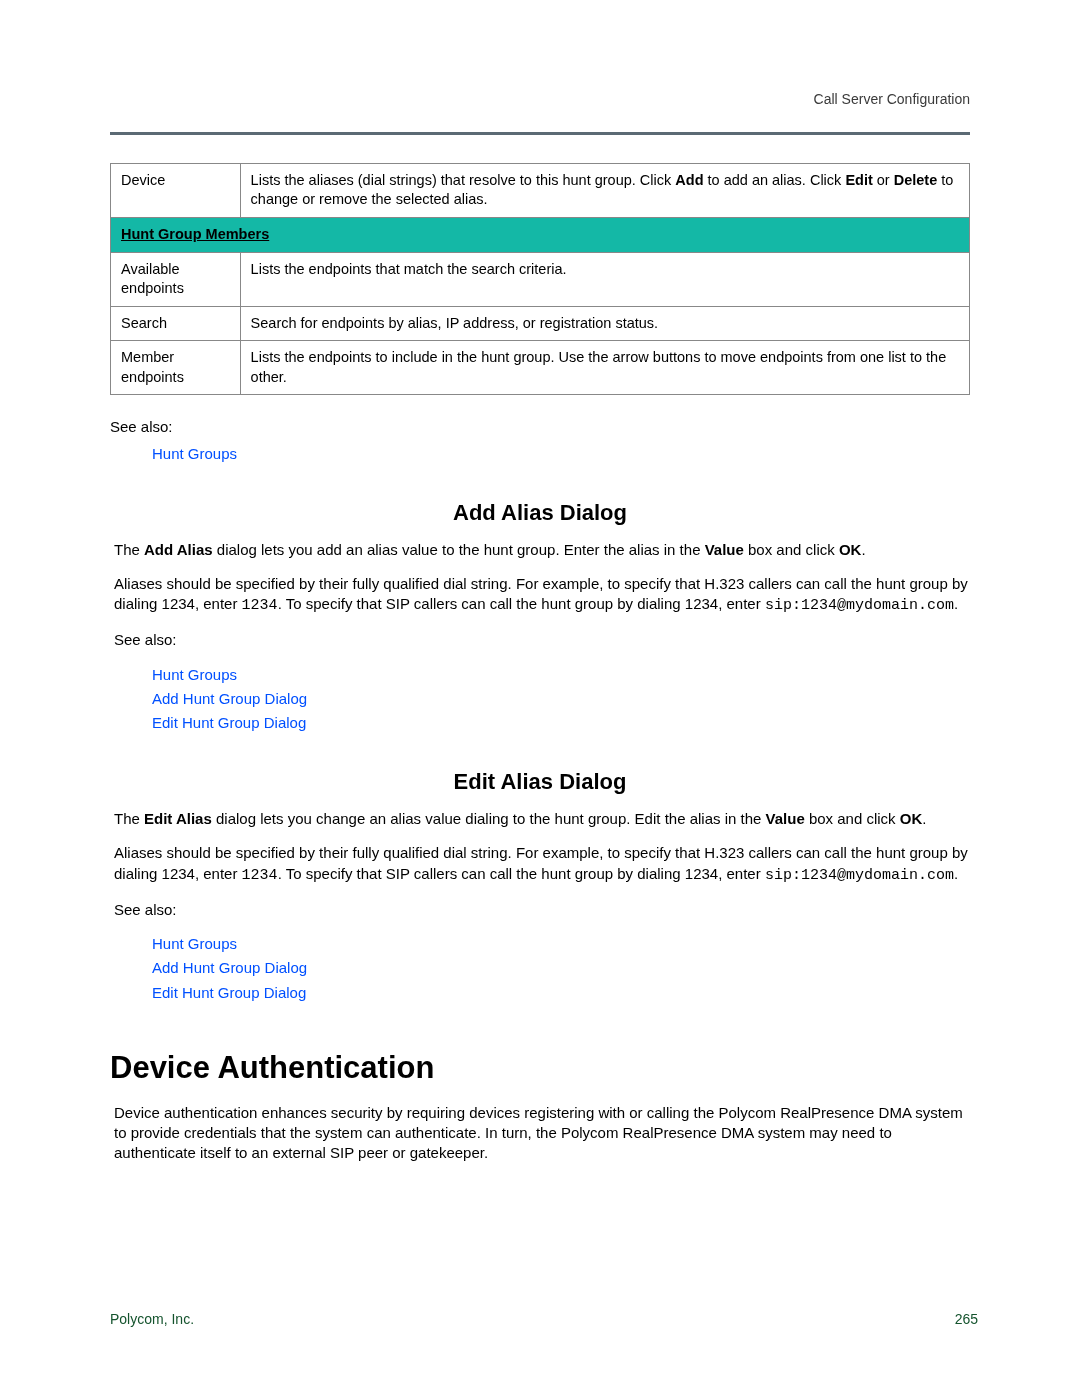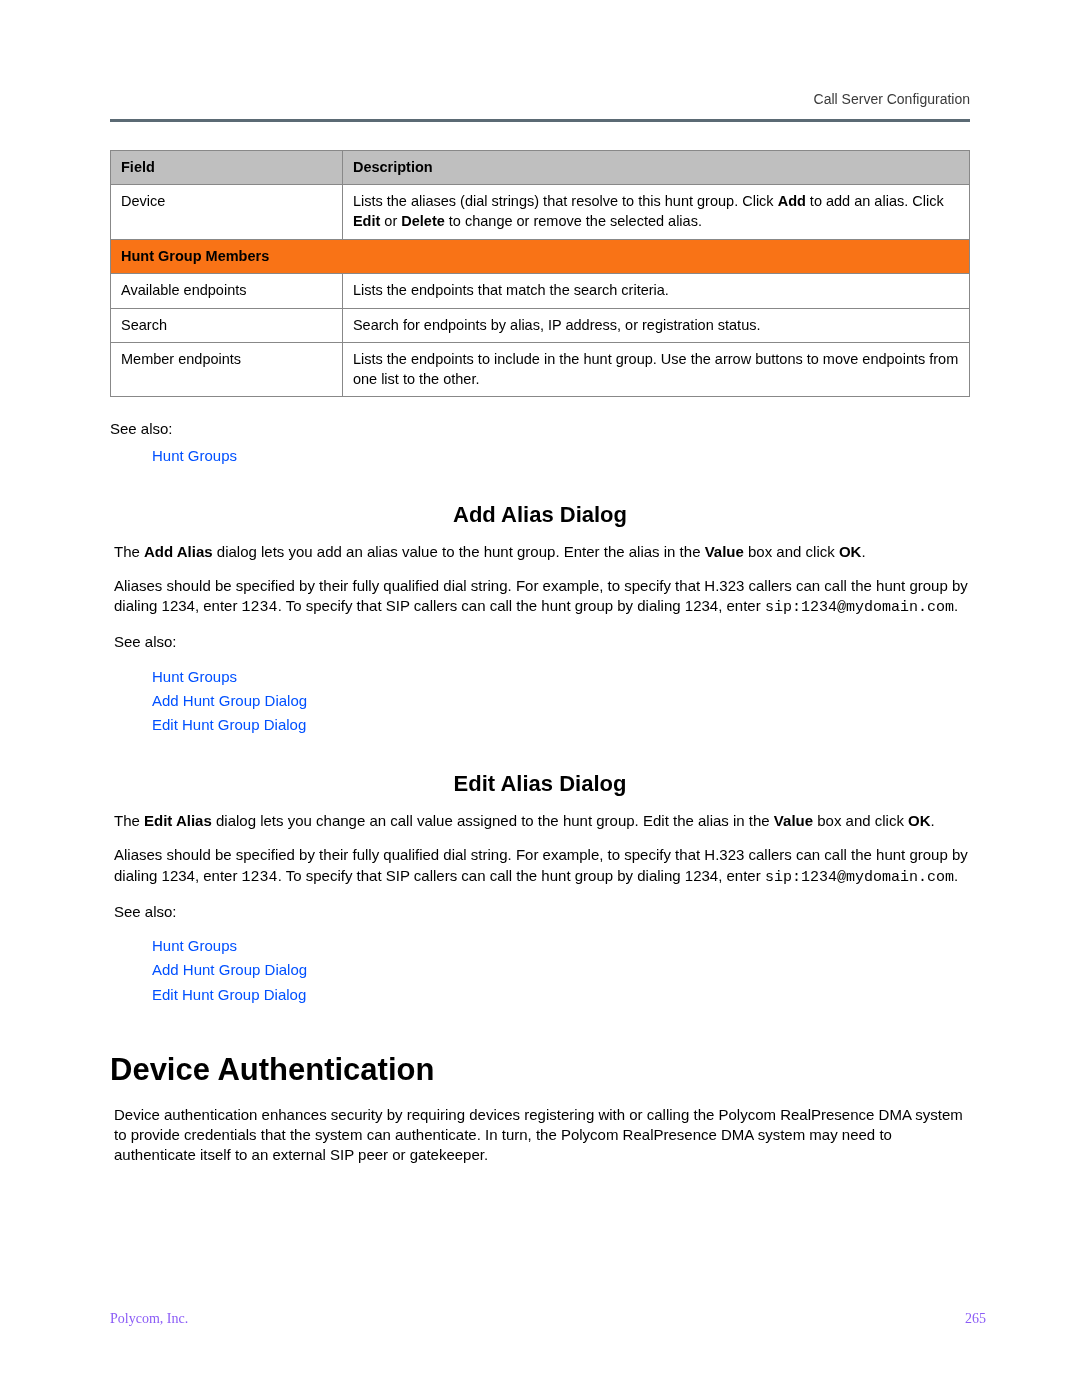--- a/index.html
+++ b/index.html
@@ -15,21 +15,21 @@
     width: 1080px;
     height: 1397px;
     position: relative;
     box-sizing: border-box;
     padding: 90px 110px 0 110px;
   }
   .header {
     text-align: right;
     font-size: 14px;
     color: #3a3a3a;
-    padding-bottom: 10px;
+    padding-bottom: 23px;
   }
   .header-rule {
     border: none;
     border-top: 3px solid #5b6a74;
     margin: 0 0 28px 0;
   }
   table.field-table {
     width: 100%;
     border-collapse: collapse;
     font-size: 14.5px;
@@ -41,21 +41,22 @@
     vertical-align: top;
   }
   table.field-table th {
     background: #bfbfbf;
     font-weight: bold;
   }
   .col-field { width: 27%; }
   .col-desc  { width: 73%; }
   .subhead-row td {
     font-weight: bold;
-    background: #f97316;
+    background: #14b8a6;
+    text-decoration: underline;
   }
   .see-also {
     margin-top: 22px;
     margin-bottom: 6px;
   }
   .link-list {
     margin: 0 0 0 42px;
     padding: 0;
   }
   .link-list div {
@@ -80,44 +81,39 @@
     margin: 0 0 14px 4px;
   }
   .mono {
     font-family: "Courier New", Courier, monospace;
   }
   .b { font-weight: bold; }
   .footer {
     position: absolute;
     bottom: 68px;
     left: 110px;
-    right: 94px;
+    right: 102px;
     font-size: 14px;
-    color: #8b5cf6;
-    font-family: Liberation Serif, serif;
+    color: #14532d;
   }
   .footer-right {
     position: absolute;
     right: 0;
     margin-left: 23px;
   }
 </style>
 </head>
 <body>
 
 <div class="page">
   <div class="header">Call Server Configuration</div>
   <hr class="header-rule">
 
   <table class="field-table">
     <tbody>
-        <tr>
-      <th class="col-field">Field</th>
-      <th class="col-desc">Description</th>
-    </tr>
     <tr>
       <td>Device</td>
       <td>
         <span>Lists the aliases (dial strings) that resolve to this hunt group. Click </span><span class="b">Add</span><span> to add an alias. Click </span><span class="b">Edit</span><span> or </span><span class="b">Delete</span><span> to change or remove the selected alias.</span>
       </td>
     </tr>
     <tr class="subhead-row">
       <td colspan="2">Hunt Group Members</td>
     </tr>
     <tr>
@@ -149,21 +145,21 @@
   </p>
   <p class="body">See also:</p>
   <div class="link-list">
     <div><span class="link">Hunt Groups</span></div>
     <div><span class="link">Add Hunt Group Dialog</span></div>
     <div><span class="link">Edit Hunt Group Dialog</span></div>
   </div>
 
   <h2 class="section">Edit Alias Dialog</h2>
   <p class="body">
-    <span>The </span><span class="b">Edit Alias</span><span> dialog lets you change an call value assigned to the hunt group. Edit the alias in the </span><span class="b">Value</span><span> box and click </span><span class="b">OK</span><span>.</span>
+    <span>The </span><span class="b">Edit Alias</span><span> dialog lets you change an alias value dialing to the hunt group. Edit the alias in the </span><span class="b">Value</span><span> box and click </span><span class="b">OK</span><span>.</span>
   </p>
   <p class="body">
     <span>Aliases should be specified by their fully qualified dial string. For example, to specify that H.323 callers can call the hunt group by dialing 1234, enter </span><span class="mono">1234</span><span>. To specify that SIP callers can call the hunt group by dialing 1234, enter </span><span class="mono">sip:1234@mydomain.com</span><span>.</span>
   </p>
   <p class="body">See also:</p>
   <div class="link-list">
     <div><span class="link">Hunt Groups</span></div>
     <div><span class="link">Add Hunt Group Dialog</span></div>
     <div><span class="link">Edit Hunt Group Dialog</span></div>
   </div>

